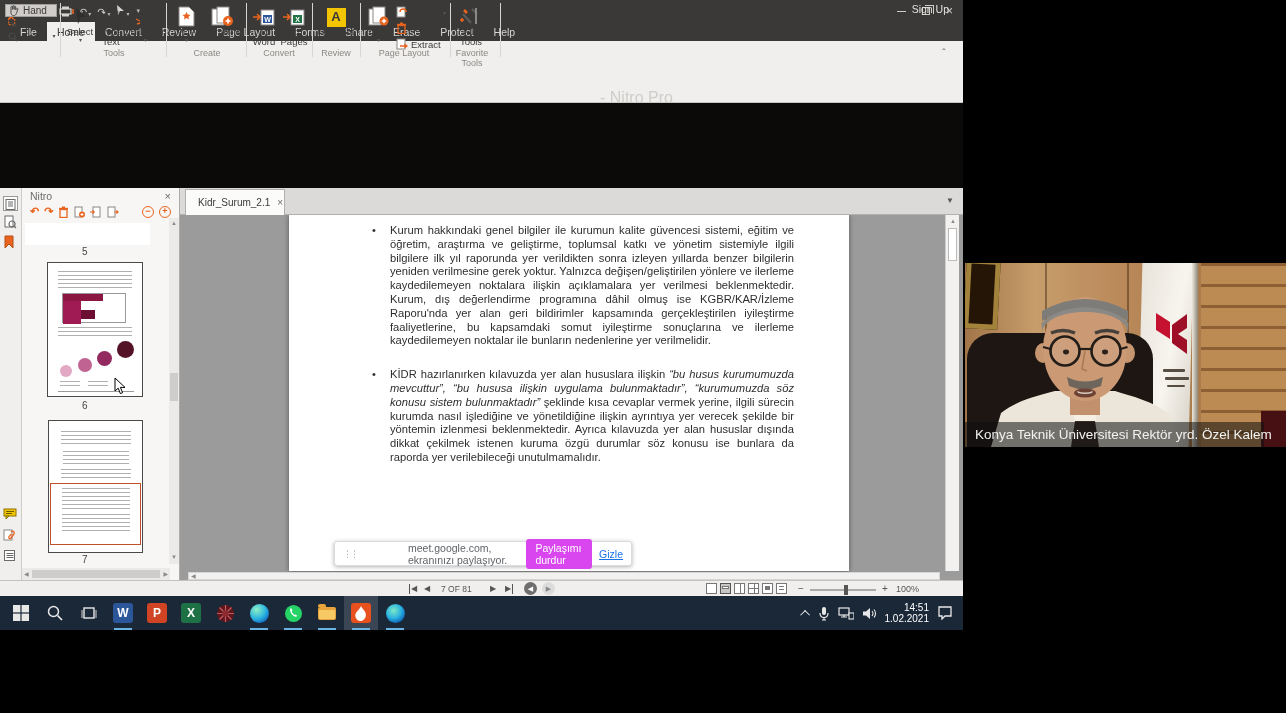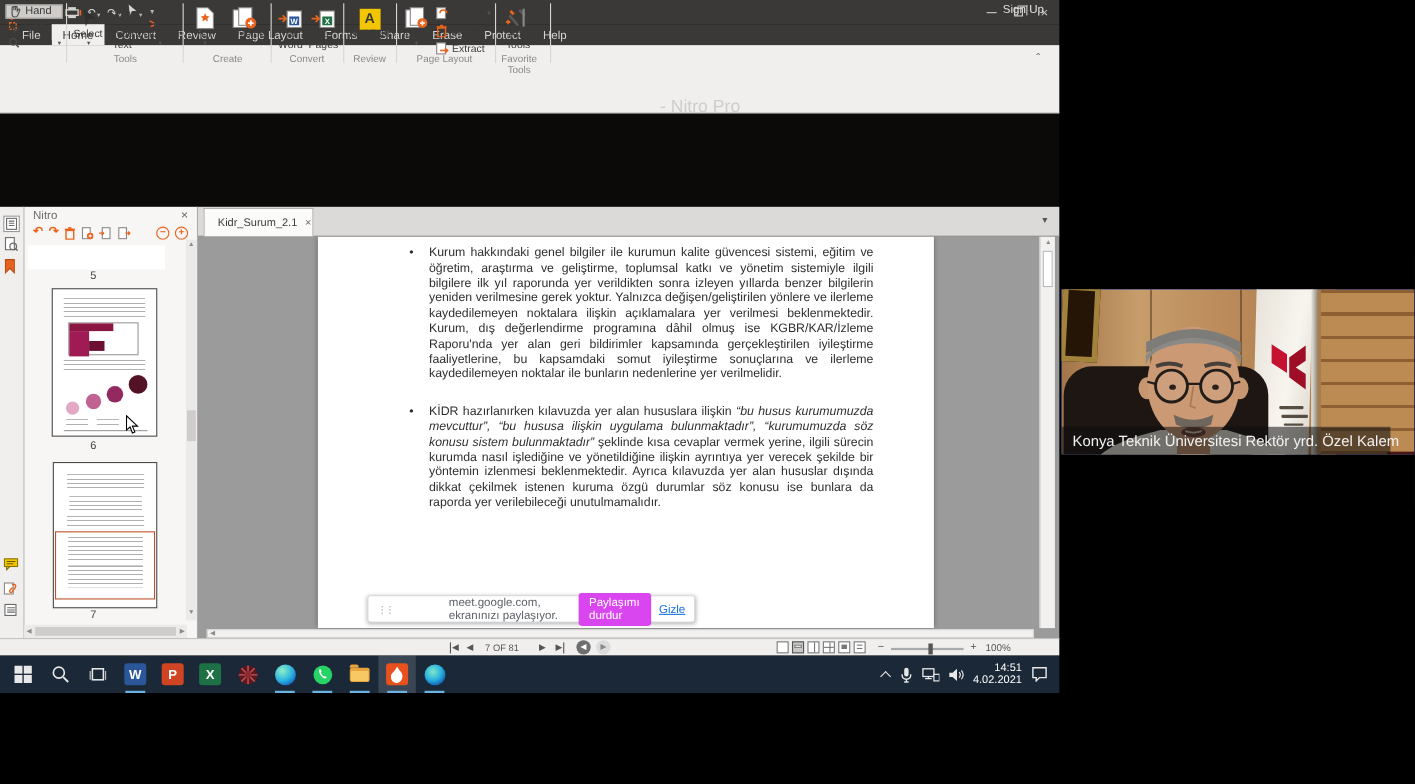--- a/index.html
+++ b/index.html
@@ -23,21 +23,21 @@
   .closeg { color:#cfcdca; font-size:12px; line-height:1; }
 
   
   .menubar { left:0; top:107px; width:963px; height:19px; background:#3a3937; display:flex; align-items:stretch; padding-left:10px; }
   .mtab { padding:3px 10px 2px 10px; font-size:10.5px; color:#d6d4d2; display:flex; align-items:center; }
   .mtab.active { background:#f1efed; color:#3a3a3a; }
   .signup { position:absolute; right:14px; top:3px; color:#e4e2df; font-size:10.5px; }
 
   
   .ribbon { left:0; top:126px; width:963px; height:62px; background:#f1efed; border-bottom:1px solid #c9c7c5; }
-  .mode { position:absolute; left:5px; width:52px; height:13px; display:flex; align-items:center; gap:4px; font-size:10px; color:#3b3b3b; padding-left:3px; }
+  .mode { position:absolute; left:5px; width:52px; height:13px; display:flex; align-items:flex-start; gap:4px; font-size:10px; color:#3b3b3b; padding-left:3px; }
   .mode.sel { background:#cfccc9; border:1px solid #a09e9b; }
   .vsep { position:absolute; top:3px; width:1px; height:54px; background:#d8d6d3; }
   .rbtn { position:absolute; top:3px; display:flex; flex-direction:column; align-items:center; font-size:9.5px; color:#3b3b3b; line-height:1.1; text-align:center; }
   .rbtn .ib { height:24px; display:flex; align-items:flex-end; justify-content:center; }
   .glabel { position:absolute; top:48px; font-size:9px; color:#8b8986; text-align:center; }
   .stackbtn { position:absolute; display:flex; align-items:center; gap:3px; font-size:9.5px; color:#3b3b3b; }
   .collapse { position:absolute; left:942px; top:47px; font-size:11px; color:#6b6b6b; }
 
   
   .tabrow { left:180px; top:188px; width:783px; height:27px; background:#dcdad8; border-bottom:1px solid #b2b0ae; }
@@ -96,21 +96,21 @@
   .tb.activewin { background:rgba(255,255,255,.14); }
   .tile { width:20px; height:20px; border-radius:3px; color:#fff; font-size:12px; font-weight:bold; display:flex; align-items:center; justify-content:center; }
   .tray { position:absolute; right:0; top:596px; height:34px; display:flex; align-items:center; gap:8px; padding-right:10px; }
   .chev { width:7px; height:7px; border-left:1.5px solid #e8e8e8; border-top:1.5px solid #e8e8e8; transform:rotate(45deg) translateY(2px); }
   .clock { color:#fff; font-size:10px; line-height:11px; text-align:right; }
   .folderico { width:18px; height:13px; background:#e8a33d; border-radius:2px; position:relative; }
   .folderico::before { content:""; position:absolute; left:0; top:-3px; width:8px; height:3px; background:#e8a33d; border-radius:2px 2px 0 0; }
   .folderico::after { content:""; position:absolute; left:1px; top:3px; width:16px; height:9px; background:#f6c964; border-radius:1px; }
 
   
-  .webcam { left:965px; top:263px; width:321px; height:150px; background:#1d4ed8; overflow:hidden; }
+  .webcam { left:965px; top:263px; width:321px; height:184px; background:#b91c1c; overflow:hidden; }
   .woodL { position:absolute; left:0; top:0; width:250px; height:184px;
     background:linear-gradient(90deg,#a3754a 0%,#c79d6b 28%,#bd8d5e 55%,#a87949 100%); }
   .woodL::after { content:""; position:absolute; inset:0; background:repeating-linear-gradient(90deg,transparent 0 80px,rgba(60,35,15,.45) 80px 82px); }
   .woodR { position:absolute; left:236px; top:0; width:85px; height:184px;
     background:repeating-linear-gradient(180deg,#8f5f34 0 3px,#bc8b54 3px 21px); }
   .frame { position:absolute; left:0px; top:-4px; width:34px; height:70px; background:#241507; border:5px solid #a3823c; transform:rotate(3deg); }
   .flagcloth { position:absolute; left:175px; top:0; width:51px; height:184px; transform:skewX(-1.5deg);
     background:linear-gradient(100deg,#e7e3da 0%,#f8f5ef 55%,#d8d3c8 100%); }
   .flagpole { position:absolute; left:227px; top:0; width:6px; height:184px; background:linear-gradient(90deg,#ece8de,#8d8678); }
   .ftext { position:absolute; background:#564e42; height:3px; border-radius:1px; }
@@ -610,21 +610,21 @@
         <rect x="1" y="1" width="10" height="7" fill="none" stroke="#e8e8e8" stroke-width="1.2"></rect>
         <path d="M3 10h6M6 8v2" stroke="#e8e8e8" stroke-width="1.2"></path>
         <rect x="11" y="6" width="5" height="6" fill="#1b2838" stroke="#e8e8e8" stroke-width="1.1"></rect>
       </svg>
     <svg width="15" height="13" viewBox="0 0 15 13">
         <path d="M1 4.5h3L8 1v11L4 8.5H1Z" fill="#e8e8e8"></path>
         <path d="M10 4a4 4 0 0 1 0 5M12 2.5a6.5 6.5 0 0 1 0 8" fill="none" stroke="#e8e8e8" stroke-width="1.1"></path>
       </svg>
     <div class="clock">
       <div>14:51</div>
-      <div>4.02.2021</div>
+      <div>1.02.2021</div>
     </div>
     <svg width="16" height="14" viewBox="0 0 16 14">
         <path d="M2 1h12v9H8l-3 3v-3H2Z" fill="none" stroke="#e8e8e8" stroke-width="1.3"></path>
       </svg>
   </div>
 </div>
 
 <div class="a webcam">
   <div class="woodL"></div>
   <div class="woodR"></div>

